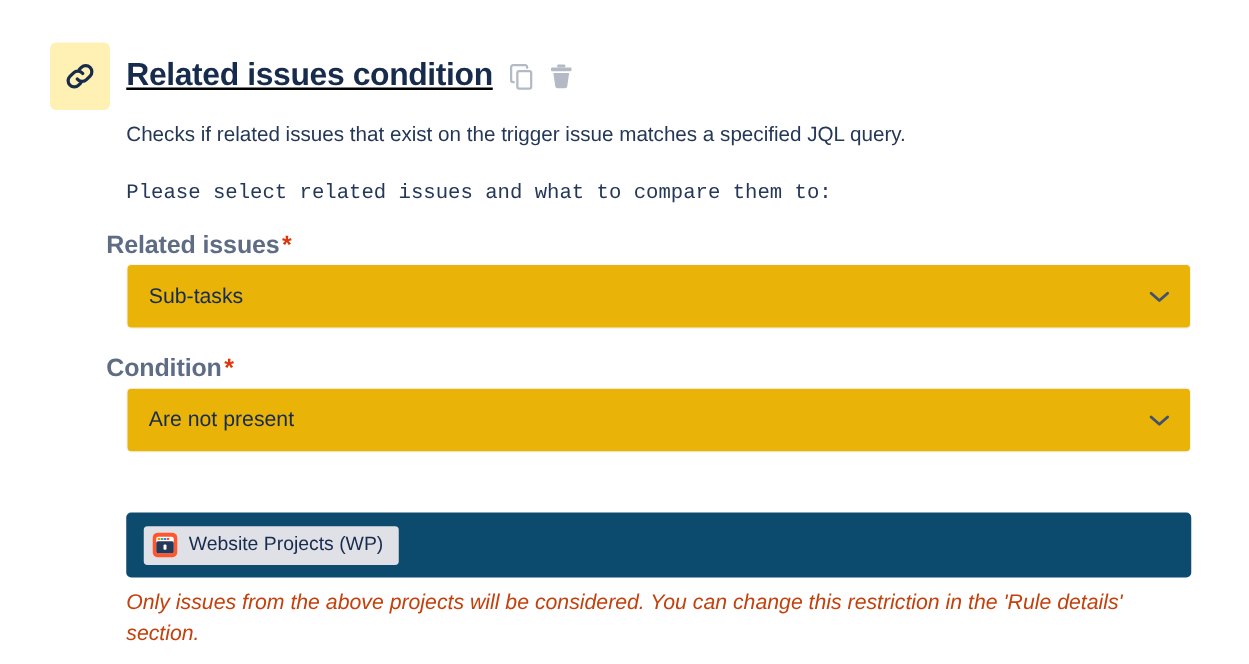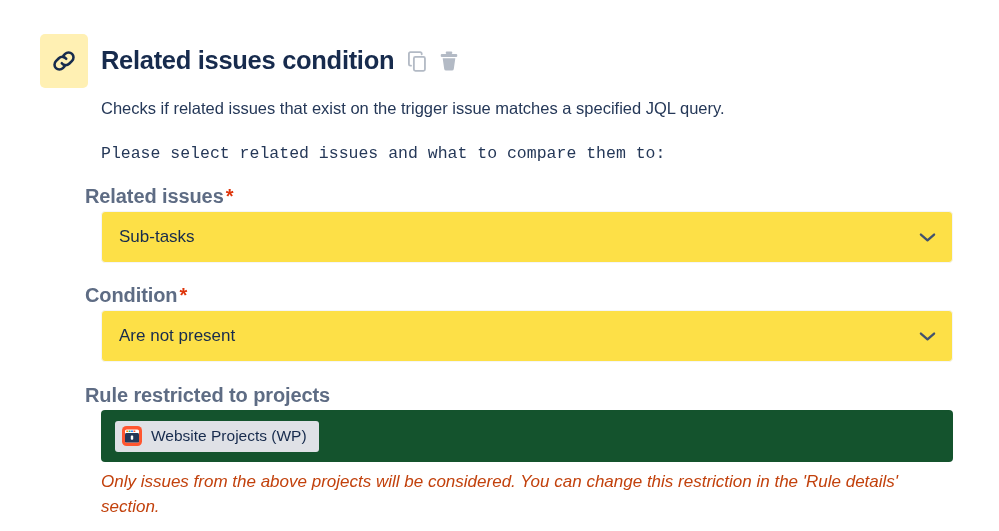--- a/index.html
+++ b/index.html
@@ -22,20 +22,21 @@
   }
 
   
   .header-row {
     display: flex;
     align-items: center;
     position: absolute;
     left: 40px;
     top: 34px;
     height: 54px;
+    text-decoration: underline;
   }
 
   .type-icon {
     width: 48px;
     height: 54px;
     border-radius: 5px;
     background: #fff0b3;
     display: flex;
     align-items: center;
     justify-content: center;
@@ -102,21 +103,21 @@
     color: #DE350B;
     font-weight: bold;
     margin-left: 2px;
   }
 
   .select-box {
     position: absolute;
     left: 101px;
     width: 852px;
     height: 52px;
-    background: #fde047;
+    background: #eab308;
     border: 1px solid #F4F5F7;
     border-radius: 4px;
     display: flex;
     align-items: center;
     padding: 0 16px 0 17px;
     cursor: pointer;
   }
   .select-value {
     font-size: 17px;
     color: #172B4D;
@@ -133,21 +134,21 @@
   .box-cond      { top: 310px; }
   .label-rule    { top: 384px; }
 
   
   .chip-field {
     position: absolute;
     left: 101px;
     top: 410px;
     width: 852px;
     height: 52px;
-    background: #14532d;
+    background: #0c4a6e;
     border-radius: 4px;
     display: flex;
     align-items: center;
     padding: 0 14px;
   }
   .chip {
     display: inline-flex;
     align-items: center;
     height: 31px;
     background: #DFE1E6;
@@ -239,21 +240,20 @@
 
   <div class="select-box box-cond">
     <span class="select-value">Are not present</span>
     <span class="chevron">
       <svg width="17" height="11" viewBox="0 0 18 11" fill="none" stroke="#42526E" stroke-width="2.4" stroke-linecap="round" stroke-linejoin="round">
         <path d="M2 2.4 9 8.6 16 2.4"></path>
       </svg>
     </span>
   </div>
 
-  <div class="field-label label-rule">Rule restricted to projects</div>
 
   <div class="chip-field">
     <span class="chip">
       <span class="chip-avatar">
         <svg width="20" height="20" viewBox="0 0 20 20">
           <rect x="0" y="0" width="20" height="20" rx="4.5" fill="#FF5630"></rect>
           <rect x="3" y="3.4" width="14" height="13.2" rx="1.6" fill="#FFFFFF"></rect>
           <rect x="4.2" y="4.4" width="2" height="1.5" rx="0.4" fill="#FF8B00"></rect>
           <rect x="6.6" y="4.4" width="2" height="1.5" rx="0.4" fill="#36B37E"></rect>
           <rect x="9" y="4.4" width="2" height="1.5" rx="0.4" fill="#2684FF"></rect>

